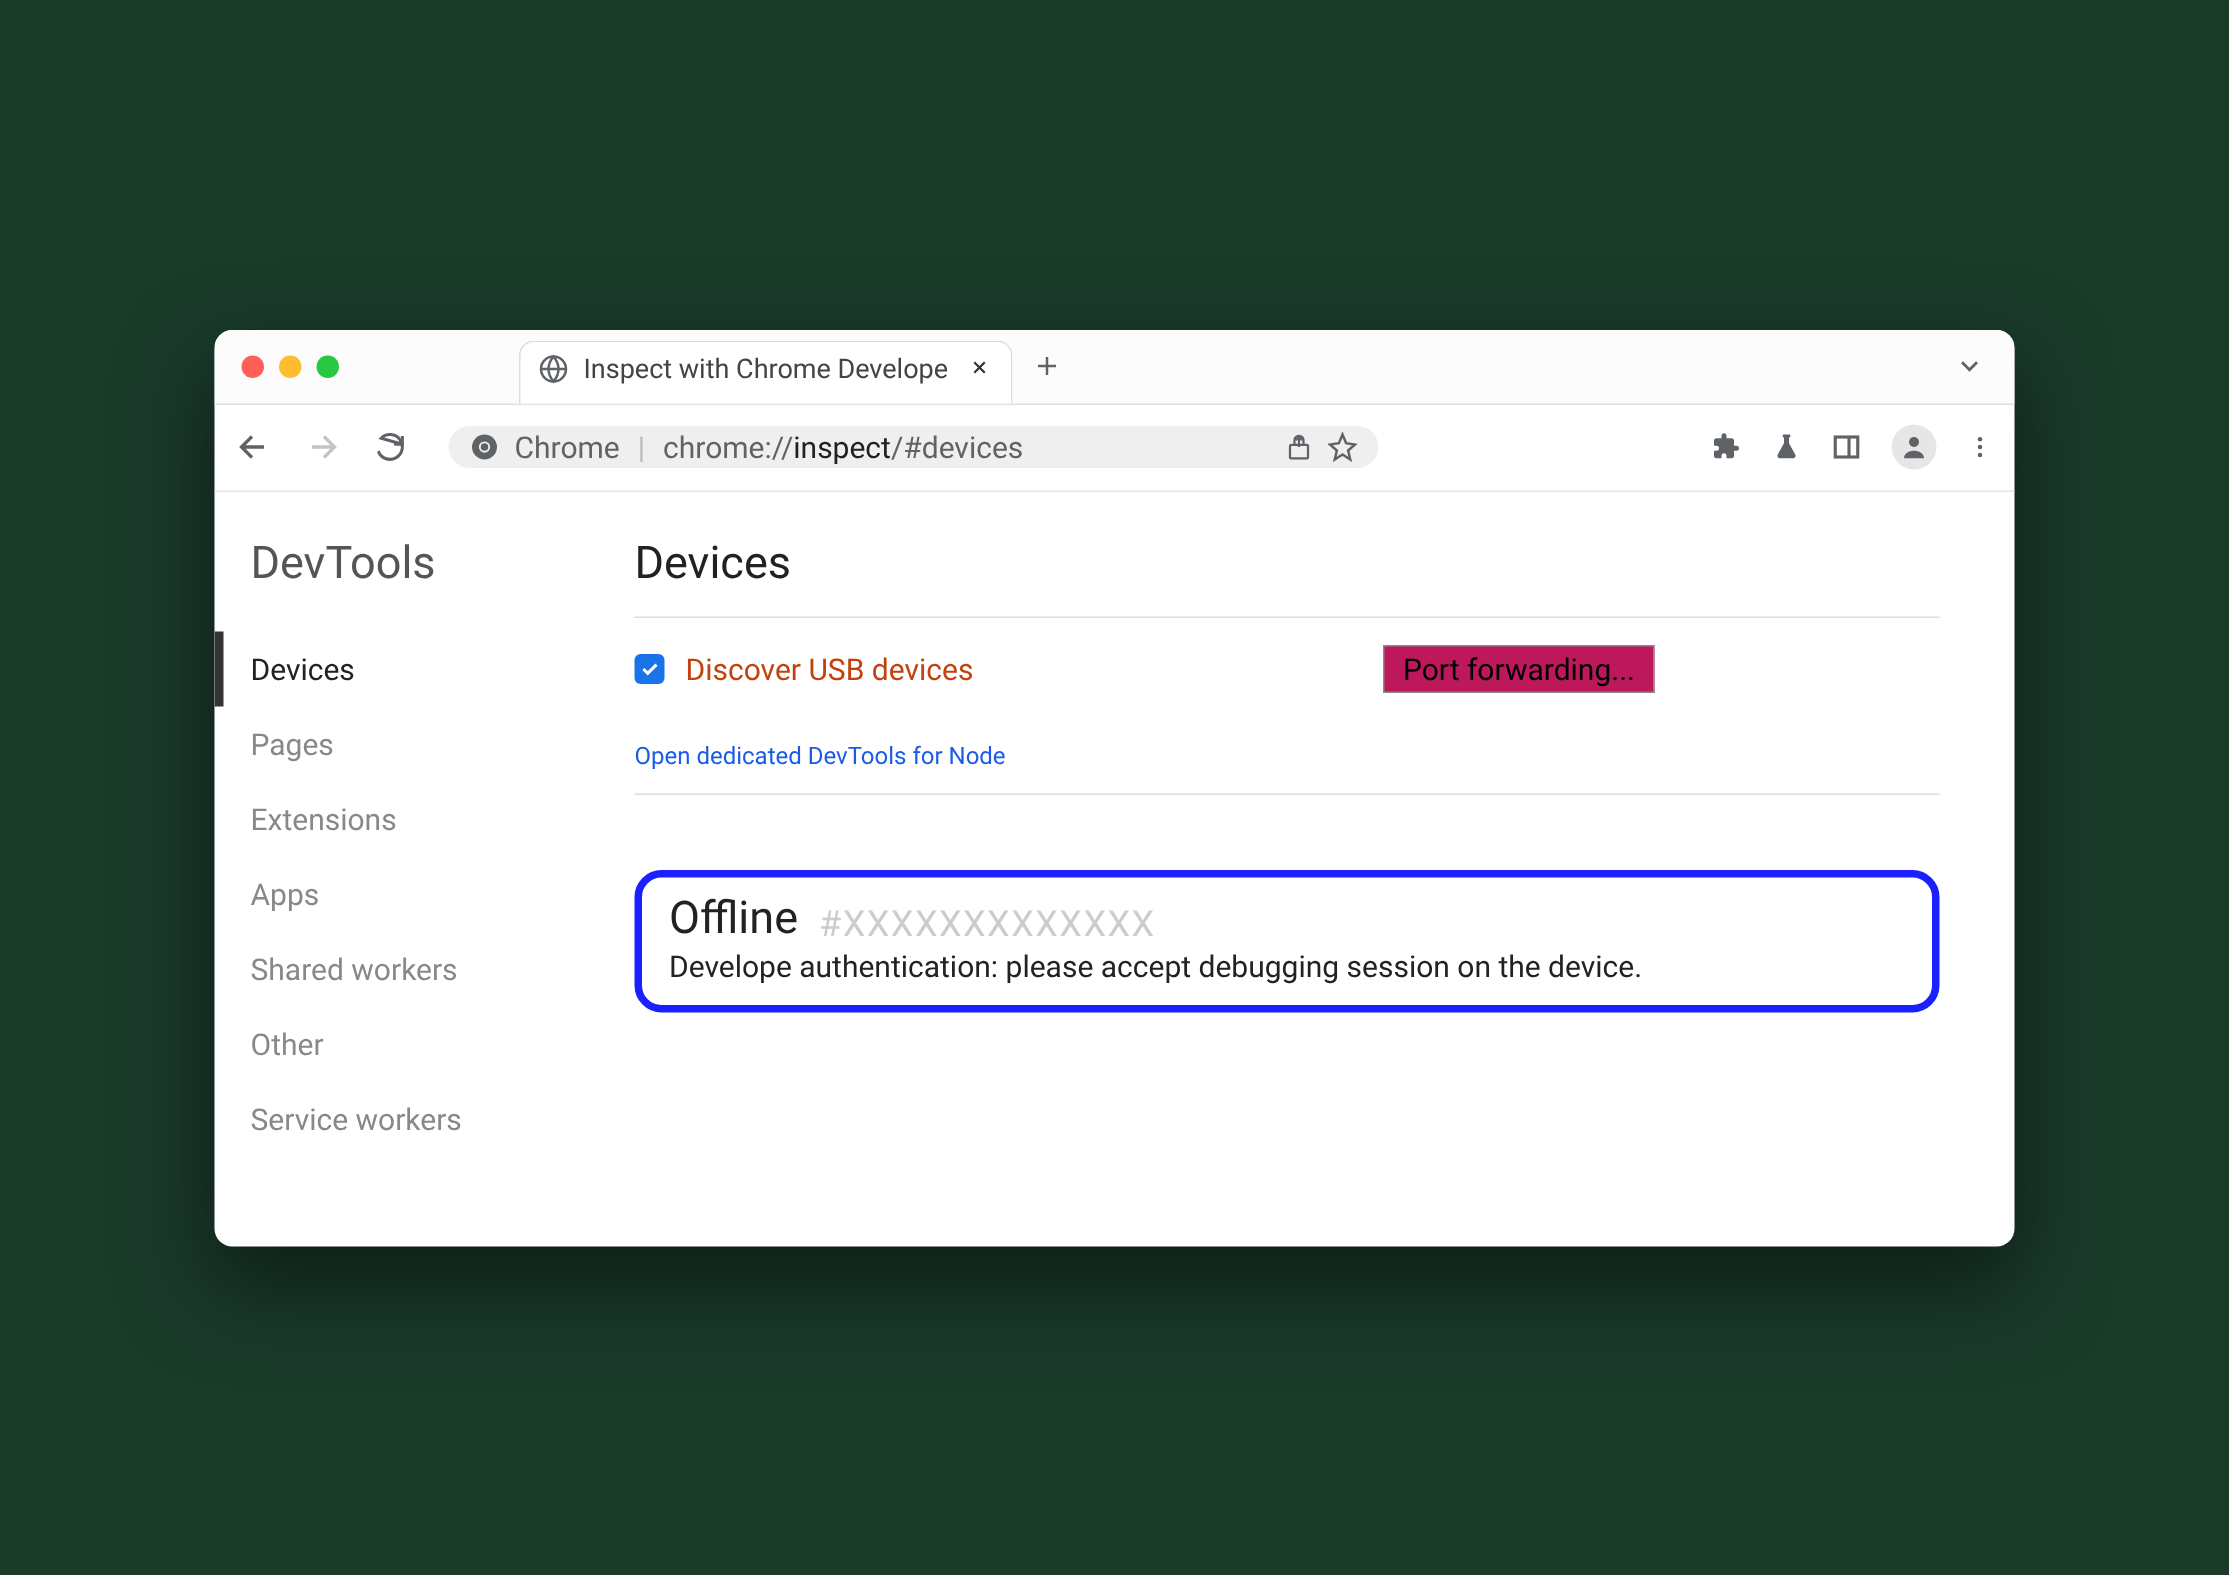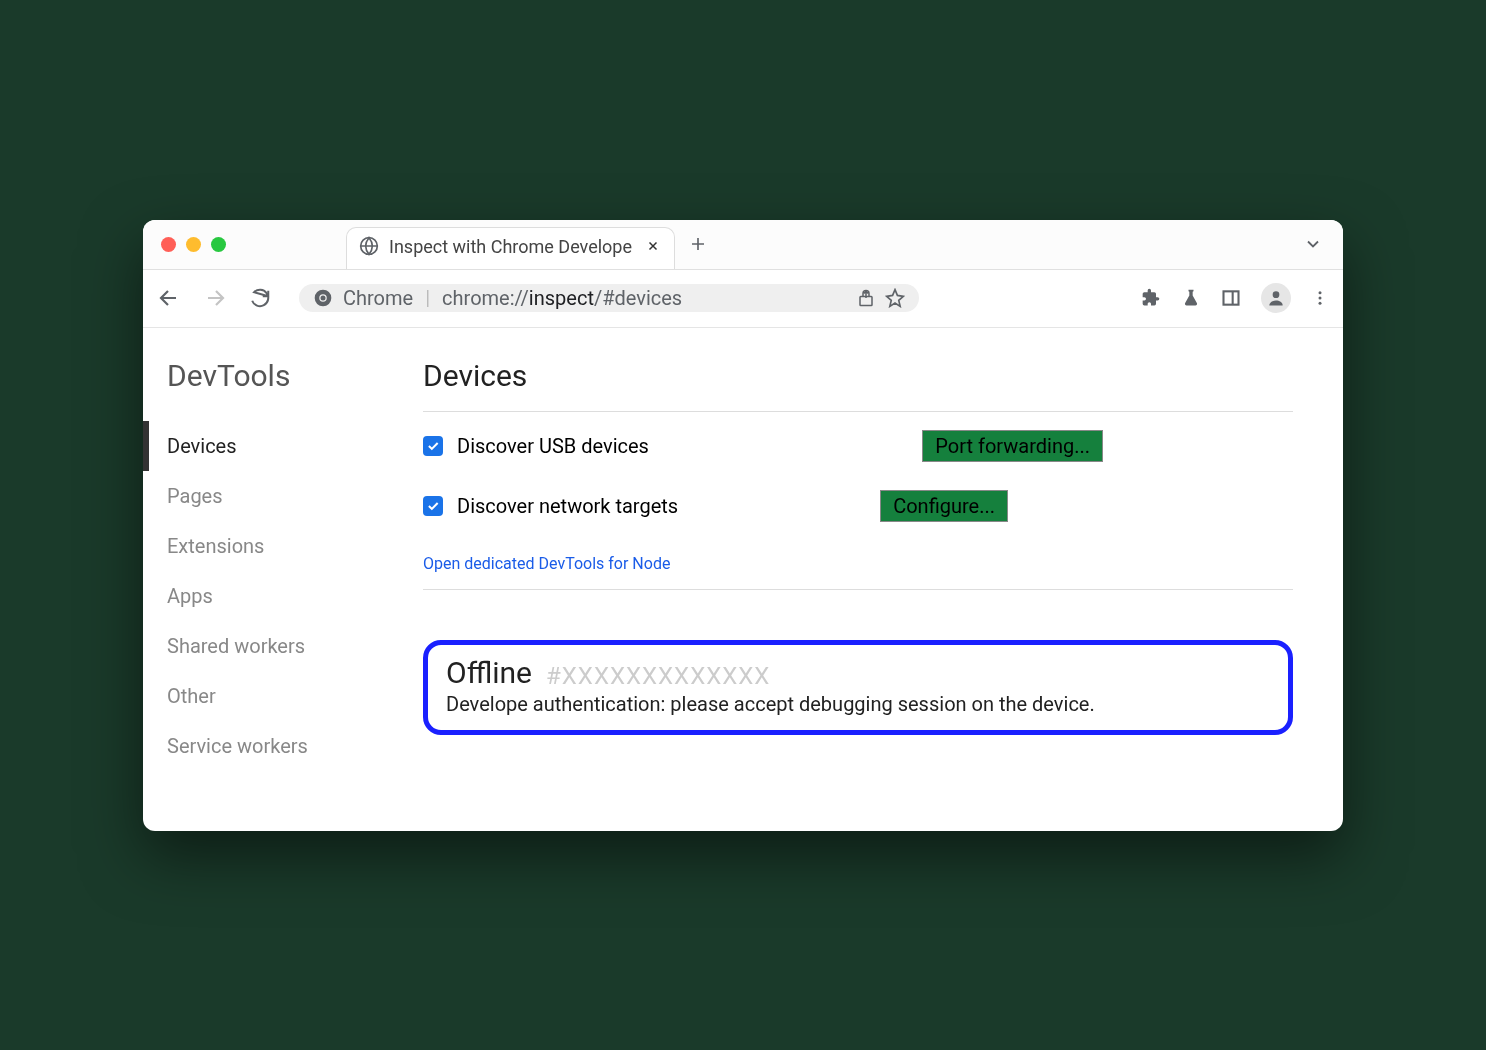--- a/index.html
+++ b/index.html
@@ -139,26 +139,26 @@
     width: 20px; height: 20px;
     background: #1a73e8;
     border-radius: 4px;
     margin-right: 14px;
     display: inline-flex;
     align-items: center;
     justify-content: center;
     flex: 0 0 20px;
   }
   .cb svg { color: #fff; }
-  .setting-label { font-size: 20px; color: #000000; }
+  .setting-label { font-size: 20px; color: #c2410c; }
   .btn {
     margin-left: auto;
     margin-right: 190px;
     font-size: 20px;
-    background: #15803d;
+    background: #be185d;
     border: 1px solid #888;
     padding: 3px 12px;
     font-family: inherit;
   }
   .btn.cfg { margin-right: 285px; }
   .link {
     color: #1a5ce8;
     font-size: 16px;
     text-decoration: none;
     display: inline-block;
@@ -309,29 +309,20 @@
       <div class="setting-row">
         <span class="cb">
           <svg width="14" height="14" viewBox="0 0 24 24" fill="none" stroke="#fff" stroke-width="3.5">
               <path d="M5 12l5 5L20 7"></path>
             </svg>
         </span>
         <span class="setting-label">Discover USB devices</span>
         <button class="btn">Port forwarding...</button>
       </div>
 
-      <div class="setting-row">
-        <span class="cb">
-          <svg width="14" height="14" viewBox="0 0 24 24" fill="none" stroke="#fff" stroke-width="3.5">
-              <path d="M5 12l5 5L20 7"></path>
-            </svg>
-        </span>
-        <span class="setting-label">Discover network targets</span>
-        <button class="btn cfg">Configure...</button>
-      </div>
 
       <a href="#" class="link">Open dedicated DevTools for Node</a>
       <hr class="divider-line">
 
       <div class="highlight-box">
         <div class="offline-row">
           <span class="offline-title">Offline</span>
           <span class="offline-hash">#XXXXXXXXXXXXX</span>
         </div>
         <div class="offline-msg">Develope authentication: please accept debugging session on the device.</div>

